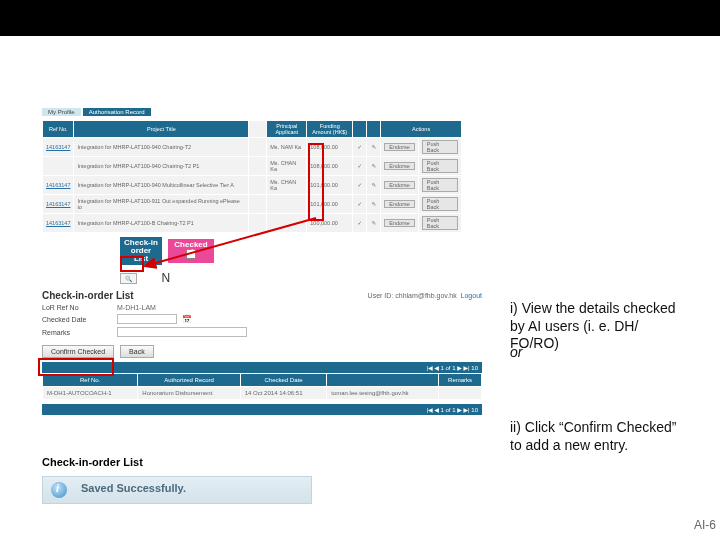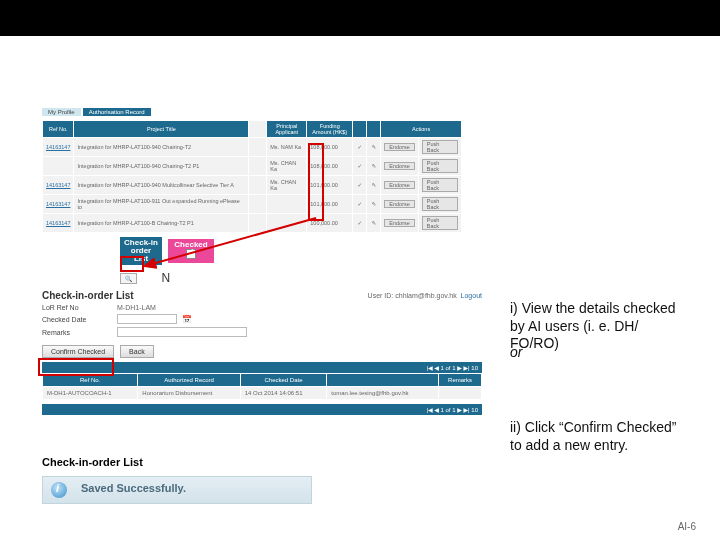--- a/index.html
+++ b/index.html
@@ -49,21 +49,21 @@
   .savedbar .i { width: 16px; height: 16px; background: radial-gradient(circle at 40% 35%, #bfe2fb, #3b8fc6); border-radius: 50%; position: relative; }
   .savedbar .i::after { content: "i"; font-style: italic; color: #fff; font-weight: bold; position: absolute; left: 5px; top: 0px; font-size: 11px; }
   .savedbar .m { font-size: 11px; color: #4a6a7d; font-weight: bold; }
 
   
   .instr { position: absolute; left: 510px; width: 180px; font-size: 14px; color: #111; line-height: 1.25; }
   .instr1 { top: 268px; margin-top: 32px; }
   .instrOr { top: 344px; font-style: italic; }
   .instr2 { top: 382px; margin-top: 37px; }
 
-  .pgnum { position: absolute; right: 24px; bottom: 8px; font-size: 10px; color: #666; }
+  .pgnum { position: absolute; right: 4px; bottom: 8px; font-size: 12px; color: #666; }
 </style>
 </head>
 <body>
 
 <div class="slide">
   <div class="blackbar"></div>
 
   <div class="app1">
     <div class="tabs">
       <span class="tab light">My Profile</span>

